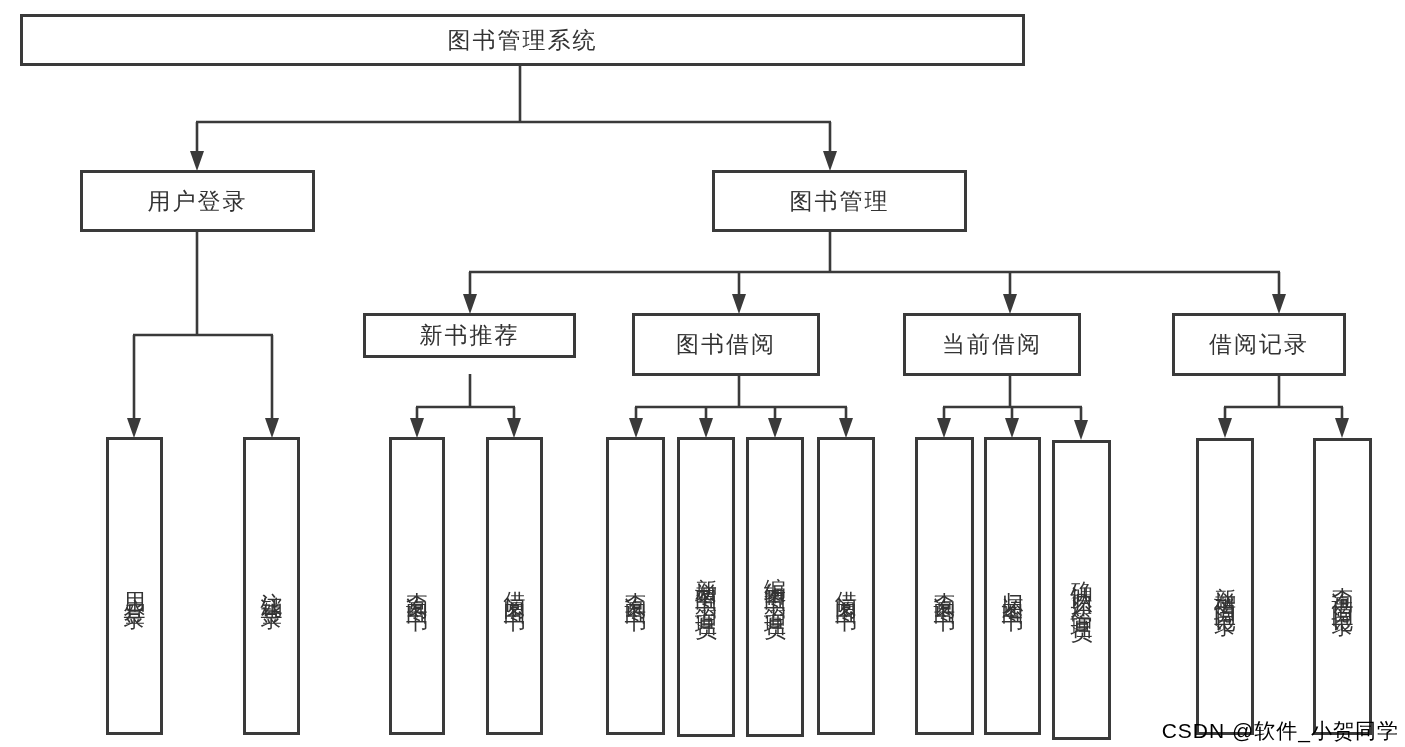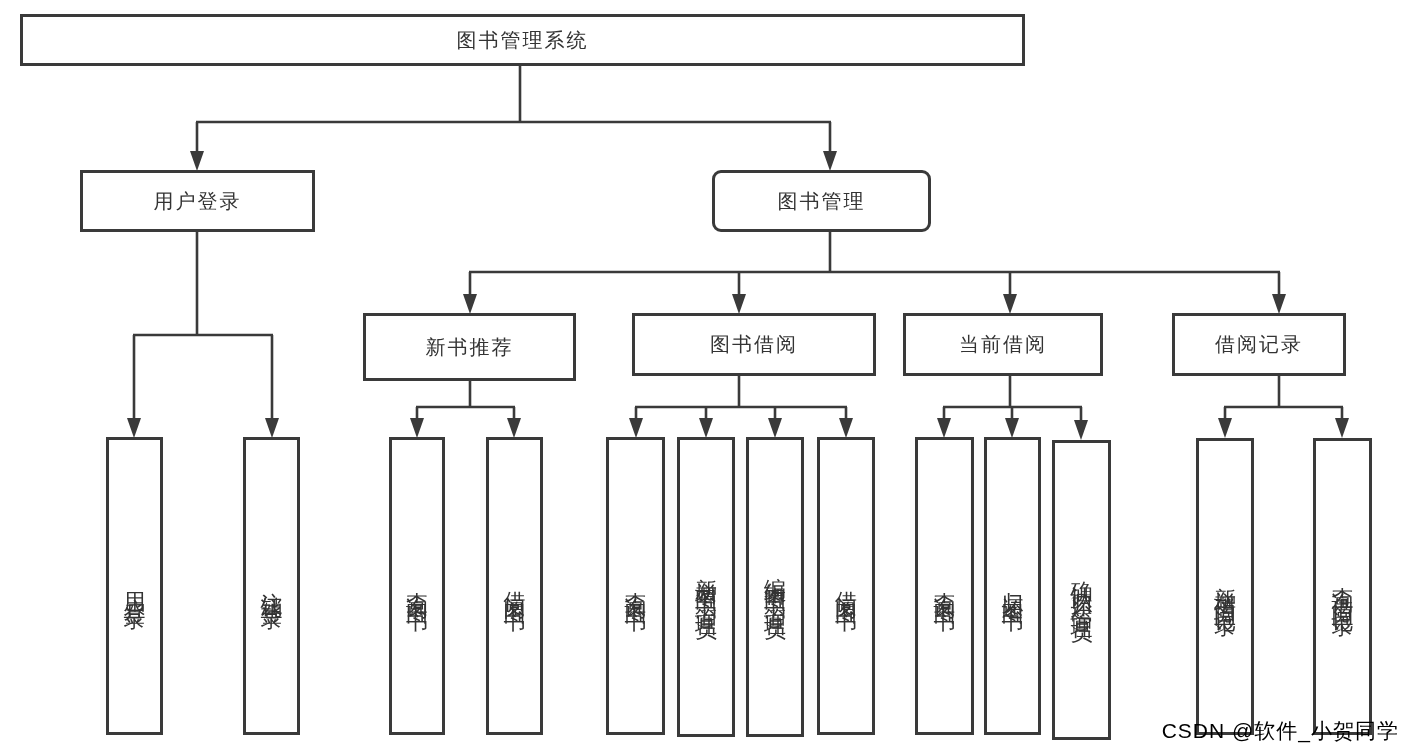--- a/index.html
+++ b/index.html
@@ -27,21 +27,21 @@
     box-sizing: border-box;
     border: 3px solid #3a3a3a;
     background: #ffffff;
     display: flex;
     align-items: center;
     justify-content: center;
     color: #333333;
     z-index: 2;
   }
   .node .h-label {
-    font-size: 20px;
+    font-size: 23px;
     letter-spacing: 2px;
     white-space: nowrap;
     text-align: center;
   }
   .leaf .v-label {
     writing-mode: vertical-rl;
     text-orientation: mixed;
     font-size: 22px;
     letter-spacing: 6px;
     line-height: 1;
@@ -136,31 +136,31 @@
     </g>
   </svg>
 
   <div class="node" style="left:20px; top:14px; width:1005px; height:52px;">
     <span class="h-label">图书管理系统</span>
   </div>
 
   <div class="node" style="left:80px; top:170px; width:235px; height:62px;">
     <span class="h-label">用户登录</span>
   </div>
-  <div class="node" style="left:712px; top:170px; width:219px; height:62px;border-radius:9px;">
+  <div class="node" style="left:712px; top:170px; width:255px; height:62px;">
     <span class="h-label">图书管理</span>
   </div>
 
-  <div class="node" style="left:363px; top:313px; width:213px; height:68px;">
+  <div class="node" style="left:363px; top:313px; width:213px; height:45px;">
     <span class="h-label">新书推荐</span>
   </div>
-  <div class="node" style="left:632px; top:313px; width:244px; height:63px;">
+  <div class="node" style="left:632px; top:313px; width:188px; height:63px;">
     <span class="h-label">图书借阅</span>
   </div>
-  <div class="node" style="left:903px; top:313px; width:200px; height:63px;">
+  <div class="node" style="left:903px; top:313px; width:178px; height:63px;">
     <span class="h-label">当前借阅</span>
   </div>
   <div class="node" style="left:1172px; top:313px; width:174px; height:63px;">
     <span class="h-label">借阅记录</span>
   </div>
 
   <div class="node leaf" style="left:106px; top:437px; width:57px; height:298px;">
     <span class="v-label">用户登录</span>
   </div>
   <div class="node leaf" style="left:243px; top:437px; width:57px; height:298px;">

